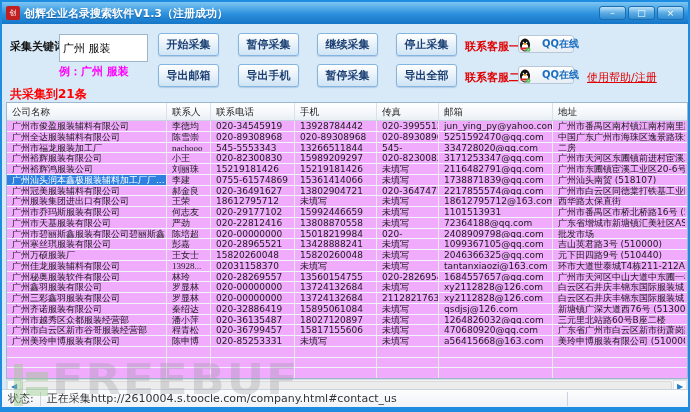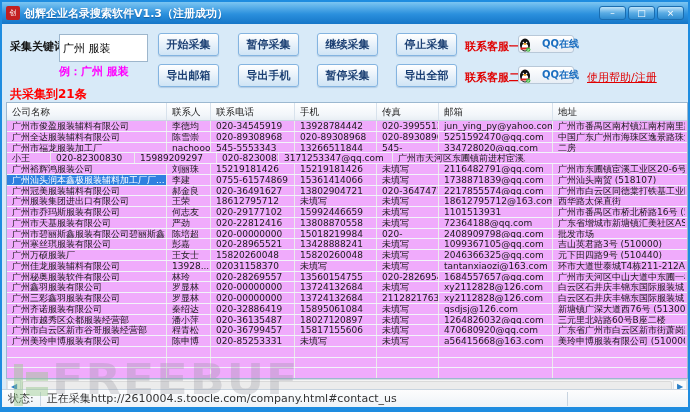--- a/index.html
+++ b/index.html
@@ -50,21 +50,21 @@
            background:#f0abfc; border:1px solid #9cb8d0; overflow:hidden; }
   .thead { display:flex; height:18px;
            background:linear-gradient(#ffffff,#f2f6fa 70%,#e8eef4);
            border-bottom:1px solid #c9d6e2; }
   .th { font-size:9.5px; color:#222; padding:3px 0 0 5px; white-space:nowrap;
         overflow:hidden; border-right:1px solid #d8e2ec; }
   .tr { display:flex; height:10.75px; border-bottom:1px solid #f2f5f9; }
   .td { font-size:9px; line-height:10.5px; color:#1a1a1a; padding-left:5px;
         white-space:nowrap; overflow:hidden; border-right:1px solid #ececec; }
   .tr.sel .td.c0 { background:#2e80e0; color:#ffffff; }
-  .c0{width:160px;} .c1{width:44px;} .c2{width:84px;} .c3{width:82px;}
+  .c0{width:160px;} .c1{width:44px;font-family:Liberation Serif, serif;} .c2{width:84px;} .c3{width:82px;}
   .c4{width:62px;} .c5{width:114px;} .c6{width:132px; border-right:none;}
   
   .hscroll { position:absolute; left:4px; top:377px; width:682px; height:14px;
              background:#f4f4f4; border:1px solid #d5dbe2; display:flex;
              align-items:center; }
   .scroll-arrow { width:14px; height:12px; color:#2a7fc8; font-size:8px;
                   line-height:12px; text-align:center; background:#fbfbfb;
                   border:1px solid #dde2e8; }
   .scroll-thumb { flex:1; height:10px; margin:0 1px; background:#ececec;
                   border:1px solid #dadada; border-radius:2px; }
@@ -188,20 +188,21 @@
         <div class="tr">
           <div class="td c0">广州市福龙服装加工厂</div>
           <div class="td c1">nachooo</div>
           <div class="td c2">545-5553343</div>
           <div class="td c3">13266511844</div>
           <div class="td c4">545-</div>
           <div class="td c5">334728020@qq.com</div>
           <div class="td c6">二房</div>
         </div>
         <div class="tr">
+          <div class="td c0">广州裕辉服装有限公司</div>
           <div class="td c1">小王</div>
           <div class="td c2">020-82300830</div>
           <div class="td c3">15989209297</div>
           <div class="td c4">020-82300830</div>
           <div class="td c5">3171253347@qq.com</div>
           <div class="td c6">广州市天河区东圃镇前进村宦溪工</div>
         </div>
         <div class="tr">
           <div class="td c0">广州裕辉鸿服装公司</div>
           <div class="td c1">刘丽珠</div>

